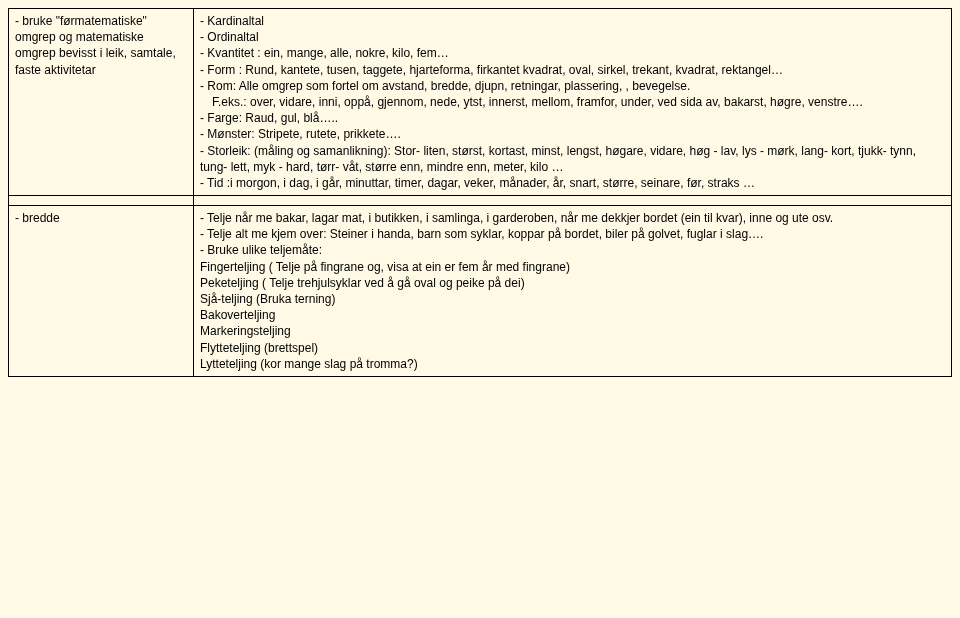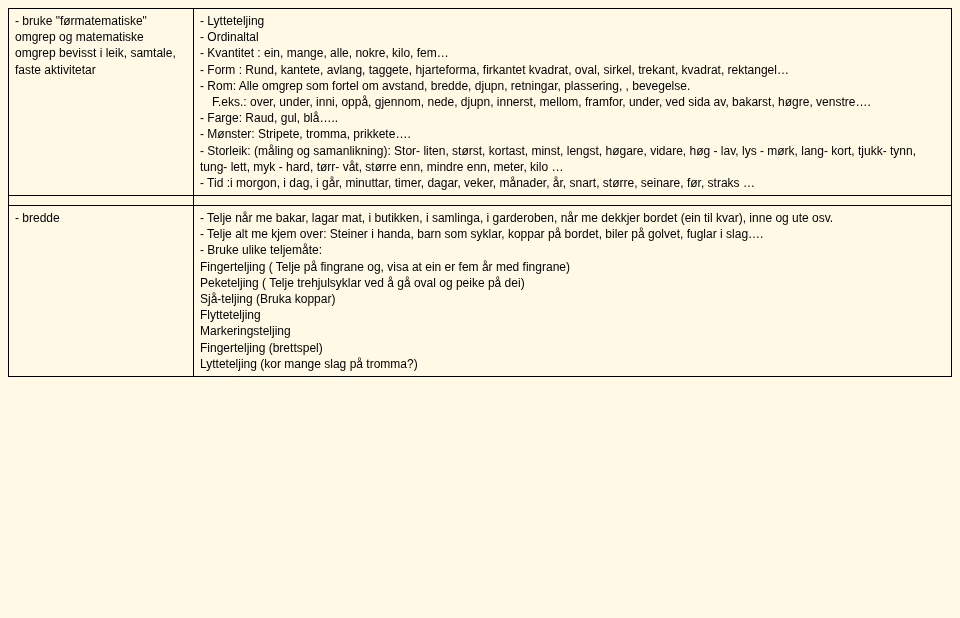--- a/index.html
+++ b/index.html
@@ -36,50 +36,50 @@
     <col class="left">
     <col class="right">
   </colgroup>
   <tbody>
 
     <tr>
       <td>
         <div>- bruke "førmatematiske" omgrep og matematiske omgrep bevisst i leik, samtale, faste aktivitetar</div>
       </td>
       <td>
-        <div>- Lytteteljing</div>
+        <div>- Kardinaltal</div>
         <div>- Ordinaltal</div>
         <div>- Kvantitet : ein, mange, alle, nokre, kilo, fem…</div>
-        <div>- Form : Rund, kantete, avlang, taggete, hjarteforma, firkantet kvadrat, oval, sirkel, trekant, kvadrat, rektangel…</div>
+        <div>- Form : Rund, kantete, tusen, taggete, hjarteforma, firkantet kvadrat, oval, sirkel, trekant, kvadrat, rektangel…</div>
         <div>- Rom: Alle omgrep som fortel om avstand, bredde, djupn, retningar, plassering, , bevegelse.</div>
-        <div class="indent1">  F.eks.: over, under, inni, oppå, gjennom, nede, djupn, innerst, mellom,  framfor, under, ved sida av, bakarst, høgre, venstre….</div>
+        <div class="indent1">  F.eks.: over, vidare, inni, oppå, gjennom, nede, ytst, innerst, mellom,  framfor, under, ved sida av, bakarst, høgre, venstre….</div>
         <div>- Farge: Raud, gul, blå…..</div>
-        <div>- Mønster: Stripete, tromma, prikkete….</div>
+        <div>- Mønster: Stripete, rutete, prikkete….</div>
         <div>- Storleik: (måling og samanlikning): Stor- liten, størst, kortast, minst, lengst, høgare, vidare, høg - lav, lys - mørk, lang- kort, tjukk- tynn, tung- lett, myk - hard, tørr- våt, større enn, mindre enn, meter, kilo …</div>
         <div>- Tid :i morgon, i dag, i går, minuttar, timer, dagar, veker, månader, år, snart, større, seinare, før, straks …</div>
       </td>
     </tr>
 
     <tr class="spacer-row">
       <td></td>
       <td></td>
     </tr>
 
     <tr>
       <td>
         <div>- bredde</div>
       </td>
       <td>
         <div>- Telje når me bakar, lagar mat, i butikken, i samlinga, i garderoben, når me dekkjer  bordet (ein til kvar), inne og ute osv.</div>
         <div>- Telje alt me kjem over: Steiner i handa, barn som syklar, koppar på bordet, biler på golvet, fuglar i slag….</div>
         <div>-  Bruke ulike teljemåte:</div>
         <div>Fingerteljing ( Telje  på fingrane og,  visa  at ein er fem år med fingrane)</div>
         <div>Peketeljing ( Telje  trehjulsyklar ved å gå oval og peike  på dei)</div>
-        <div>Sjå-teljing (Bruka koppar)</div>
-        <div>Flytteteljing</div>
+        <div>Sjå-teljing (Bruka terning)</div>
+        <div>Bakoverteljing</div>
         <div>Markeringsteljing</div>
-        <div>Fingerteljing  (brettspel)</div>
+        <div>Flytteteljing  (brettspel)</div>
         <div>Lytteteljing (kor mange slag på tromma?)</div>
       </td>
     </tr>
 
   </tbody>
 </table>
 
 </body></html>

